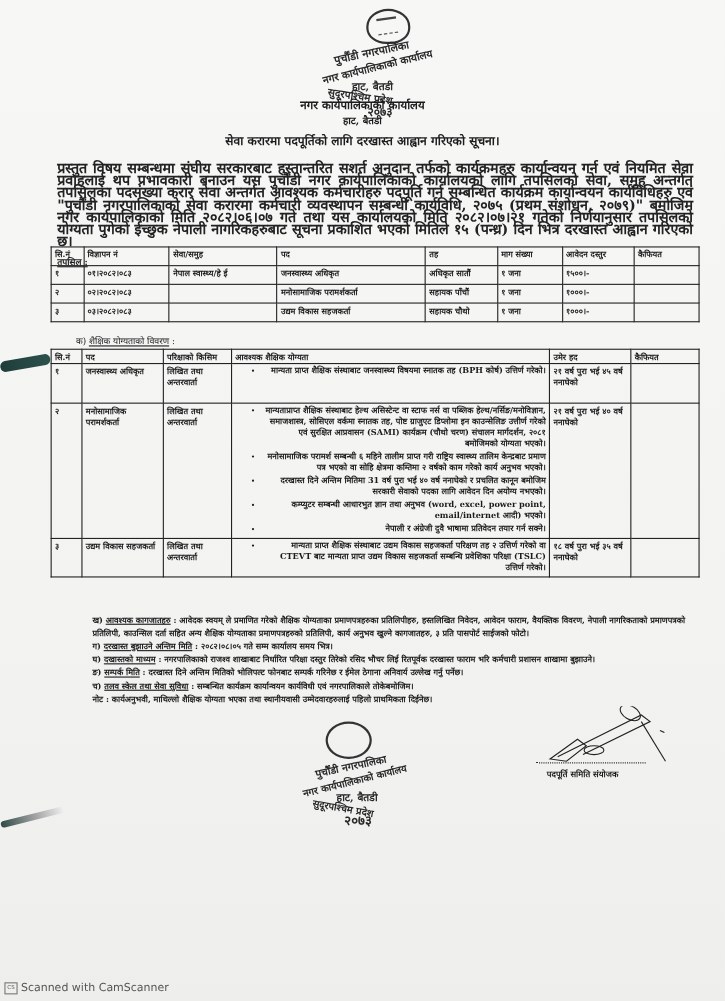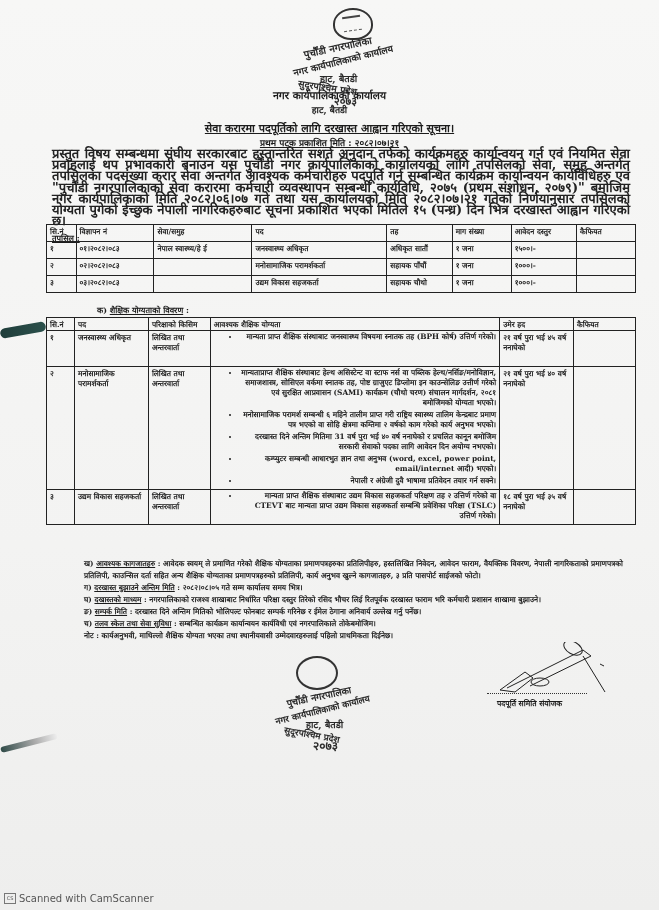--- a/index.html
+++ b/index.html
@@ -21,39 +21,39 @@
   .seal::after {
     content: ""; position: absolute; left: 8px; top: 6px; width: 18px; height: 12px;
     border-top: 2px solid #444; border-bottom: 1px dashed #555; transform: rotate(-8deg);
   }
   .stamp-text {
     position: absolute; font-size: 10px; color: #2a2a2a; white-space: nowrap; font-weight: bold;
   }
   .head-line { position: absolute; left: 0; width: 659px; text-align: center; white-space: nowrap; }
   .office-name { top: 88px; font-size: 10.5px; font-weight: bold; }
   .office-place { top: 103px; font-size: 9px; font-weight: bold; }
-  .notice-title { top: 120px; font-size: 11px; font-weight: bold; text-decoration: underline; }
+  .notice-title { top: 120px; font-size: 11px; font-weight: bold; }
   .publish-date { top: 136px; font-size: 9px; font-weight: bold; text-decoration: underline; }
   .intro {
     position: absolute; left: 52px; top: 148px; width: 578px;
     font-size: 13px; line-height: 11.2px; text-align: justify; font-weight: bold; color: #222;
   }
   .label-small {
     position: absolute; font-size: 8px; font-weight: bold; text-decoration: underline; margin-top: 19px;
   }
   table {
     position: absolute; border-collapse: collapse; font-size: 7.4px; font-weight: bold;
   }
   td, th { border: 1px solid #222; padding: 1px 3px; vertical-align: top; text-align: left; font-weight: bold; }
   .t1 { left: 46px; top: 224px; width: 590px; }
   .t1 td, .t1 th { height: 14px; }
   .t2 { left: 46px; top: 317px; width: 590px; }
   .t2 ul { margin: 0; padding-left: 26px; text-align: right; }
   .t2 li { margin: 0 0 2px 0; line-height: 10px; }
-  .section-k { position: absolute; left: 97px; top: 304px; font-size: 8px; font-weight: bold; }
+  .section-k { position: absolute; left: 69px; top: 304px; font-size: 8px; font-weight: normal; }
   .section-k span.u { text-decoration: underline; }
   .items {
     position: absolute; left: 84px; top: 558px; width: 550px;
     font-size: 7.4px; line-height: 12px; font-weight: bold;
   }
   .items .u { text-decoration: underline; }
   .items .note { }
   .stamp2 { position: absolute; left: 296px; top: 656px; width: 38px; height: 30px; border: 2px solid #333; border-radius: 50%; }
   .sig {
     position: absolute; left: 495px; top: 642px; width: 120px; height: 60px;
@@ -85,21 +85,20 @@
   <div class="seal"></div>
   <div class="stamp-text" style="left:303px;top:40px;transform:rotate(-12deg);">पुर्चौंडी नगरपालिका</div>
   <div class="stamp-text" style="left:292px;top:54px;transform:rotate(-14deg);font-size:9.5px;">नगर कार्यपालिकाको कार्यालय</div>
   <div class="stamp-text" style="left:320px;top:72px;font-size:9.5px;">हाट, बैतडी</div>
   <div class="stamp-text" style="left:298px;top:81px;transform:rotate(8deg);font-size:9.5px;">सुदूरपश्चिम प्रदेश</div>
   <div class="stamp-text" style="left:334px;top:93px;font-size:11px;">२०७३</div>
 
   <div class="head-line office-name">नगर कार्यपालिकाको कार्यालय</div>
   <div class="head-line office-place">हाट, बैतडी</div>
   <div class="head-line notice-title">सेवा करारमा पदपूर्तिको लागि दरखास्त आह्वान गरिएको सूचना।</div>
-  <div class="head-line publish-date">प्रथम पटक प्रकाशित मिति : २०८२।०७।२१</div>
 
   <div class="intro">प्रस्तुत विषय सम्बन्धमा संघीय सरकारबाट हस्तान्तरित सशर्त अनुदान तर्फको कार्यक्रमहरु कार्यान्वयन गर्न एवं नियमित सेवा प्रवाहलाई थप प्रभावकारी बनाउन यस पुर्चौंडी नगर कार्यपालिकाको कार्यालयको लागि तपसिलको सेवा, समुह अन्तर्गत तपसिलका पदसंख्या करार सेवा अन्तर्गत आवश्यक कर्मचारीहरु पदपूर्ति गर्न सम्बन्धित कार्यक्रम कार्यान्वयन कार्यविधिहरु एवं "पुर्चौंडी नगरपालिकाको सेवा करारमा कर्मचारी व्यवस्थापन सम्बन्धी कार्यविधि, २०७५ (प्रथम संशोधन, २०७९)" बमोजिम नगर कार्यपालिकाको मिति २०८२।०६।०७ गते तथा यस कार्यालयको मिति २०८२।०७।२१ गतेको निर्णयानुसार तपसिलको योग्यता पुगेको ईच्छुक नेपाली नागरिकहरुबाट सूचना प्रकाशित भएको मितिले १५ (पन्ध्र) दिन भित्र दरखास्त आह्वान गरिएको छ।</div>
 
   <div class="label-small" style="left:52px;top:213px;">तपसिल :</div>
 
   <table class="t1">
     <colgroup>
       <col style="width:28px">
         <col style="width:74px">
         <col style="width:93px">

